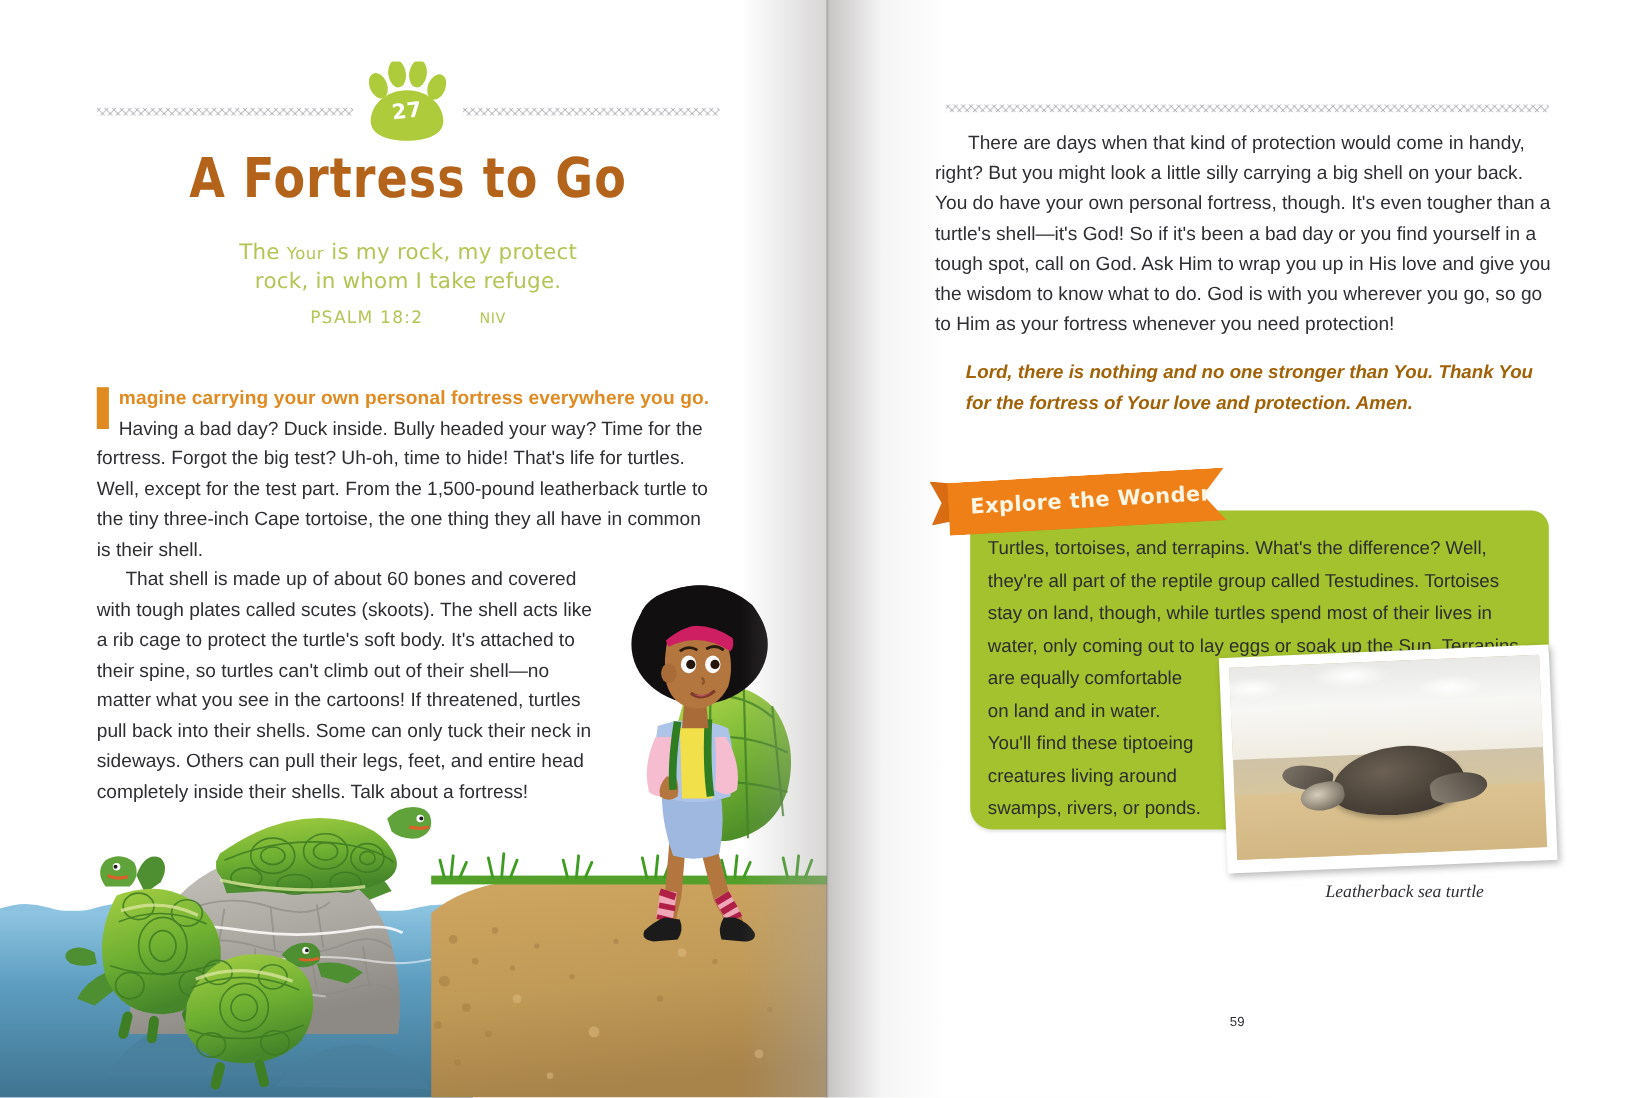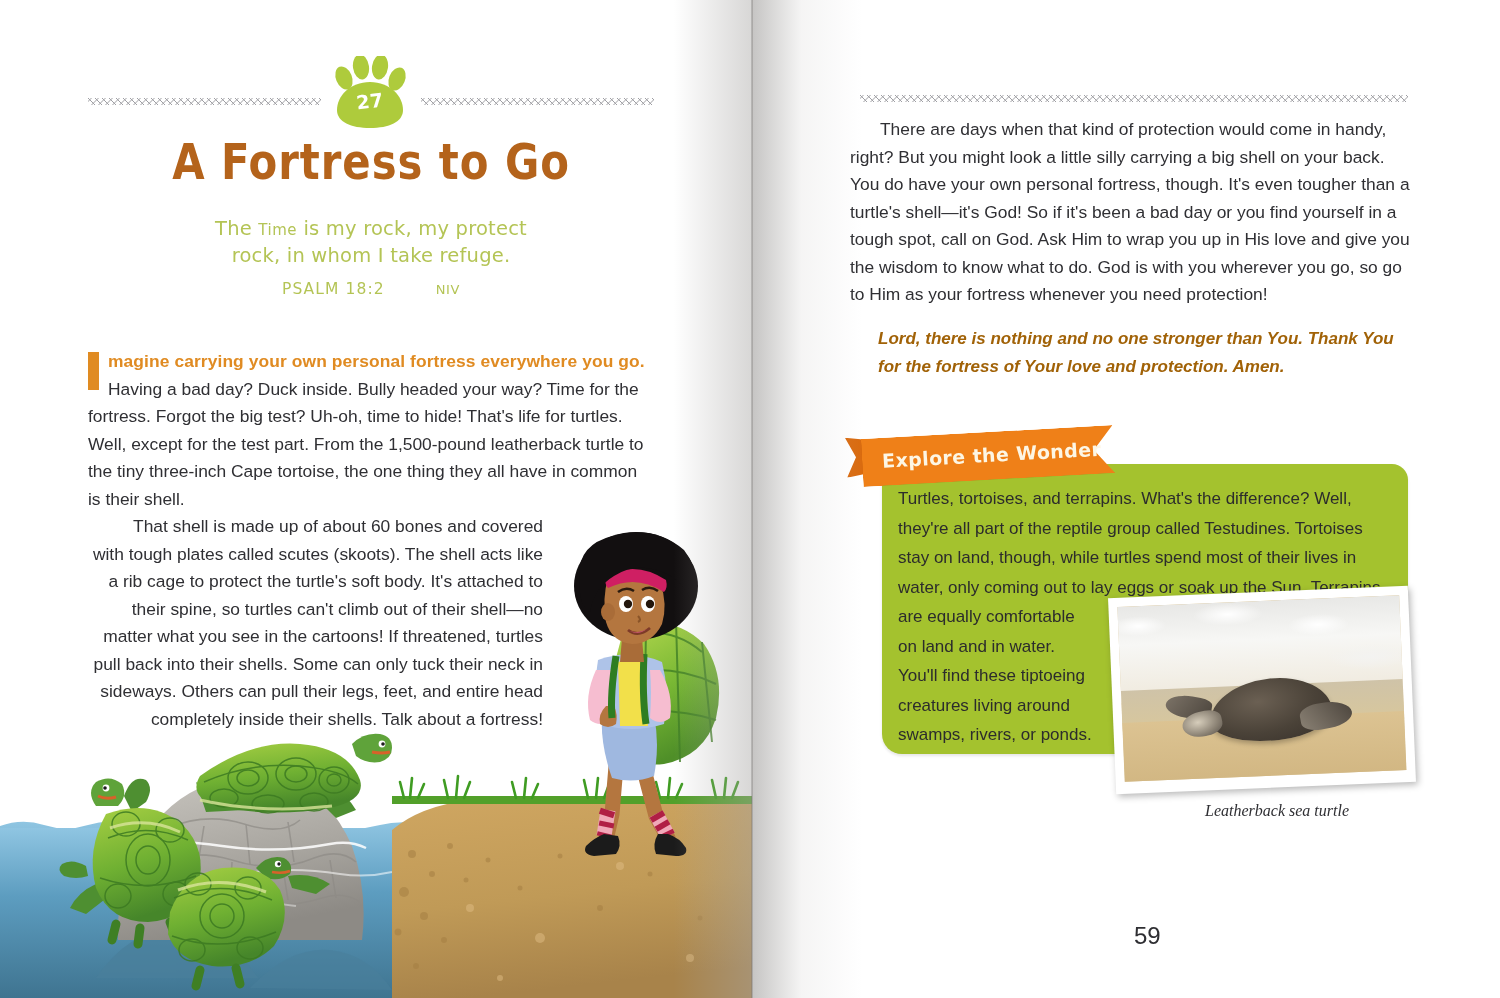--- a/index.html
+++ b/index.html
@@ -128,21 +128,21 @@
     display: block;
     width: 11px; height: 38px;
     background: #e08b22;
     margin: 4px 9px 0 0;
   }
   .lead {
     color: #e08b22;
     font-weight: 700;
     letter-spacing: .1px;
   }
-  .p2 { text-indent: 26px; margin-top: 0; text-align: right; }
+  .p2 { text-indent: 26px; margin-top: 0; }
   .p1 { margin: 0; }
   .p2 { width: 455px; }
 
   
   .right-col {
     position: absolute; top: 116px; left: 850px; width: 560px;
     font-family: "Liberation Sans", sans-serif;
     font-size: 17.4px;
     line-height: 27.5px;
     color: #2f2f33;
@@ -270,23 +270,22 @@
     font-family: "Liberation Serif", serif;
     font-style: italic;
     font-size: 16px; color: #2f2f33;
     text-align: center;
     z-index: 30;
   }
 
   .page-num {
     position: absolute; top: 922px; left: 1118px;
     font-family: "Liberation Sans", sans-serif;
-    font-size: 24px; color: #2f2f33;
+    font-size: 12px; color: #2f2f33;
     z-index: 30;
-    margin-left: 16px;
   }
 
   
   .scene {
     position: absolute; left: 0; bottom: 0; width: 752px; height: 320px;
     z-index: 10; overflow: hidden;
   }
 </style>
 </head>
 <body>
@@ -310,21 +309,21 @@
       <ellipse cx="70" cy="23" rx="8" ry="12" fill="#aecb3c" transform="rotate(22 70 23)"></ellipse>
       <path d="M43 26 C63 26 76 40 76 54 C76 66 62 72 43 72 C24 72 10 66 10 54 C10 40 23 26 43 26 Z" fill="#aecb3c"></path>
     </svg>
     <div class="paw-num">27</div>
   </div>
 
   <div class="title">A Fortress to Go</div>
 
   <div class="verse">
     <div>
-      <span>The </span><span class="smallcap">Time</span><span> is my rock, my protect</span>
+      <span>The </span><span class="smallcap">Your</span><span> is my rock, my protect</span>
     </div>
     <div>rock, in whom I take refuge.</div>
     <div class="verse-ref">
       <span>PSALM 18:2</span>
       <span class="ver">NIV</span>
     </div>
   </div>
 
   <div class="body-col">
     <p class="p1">

